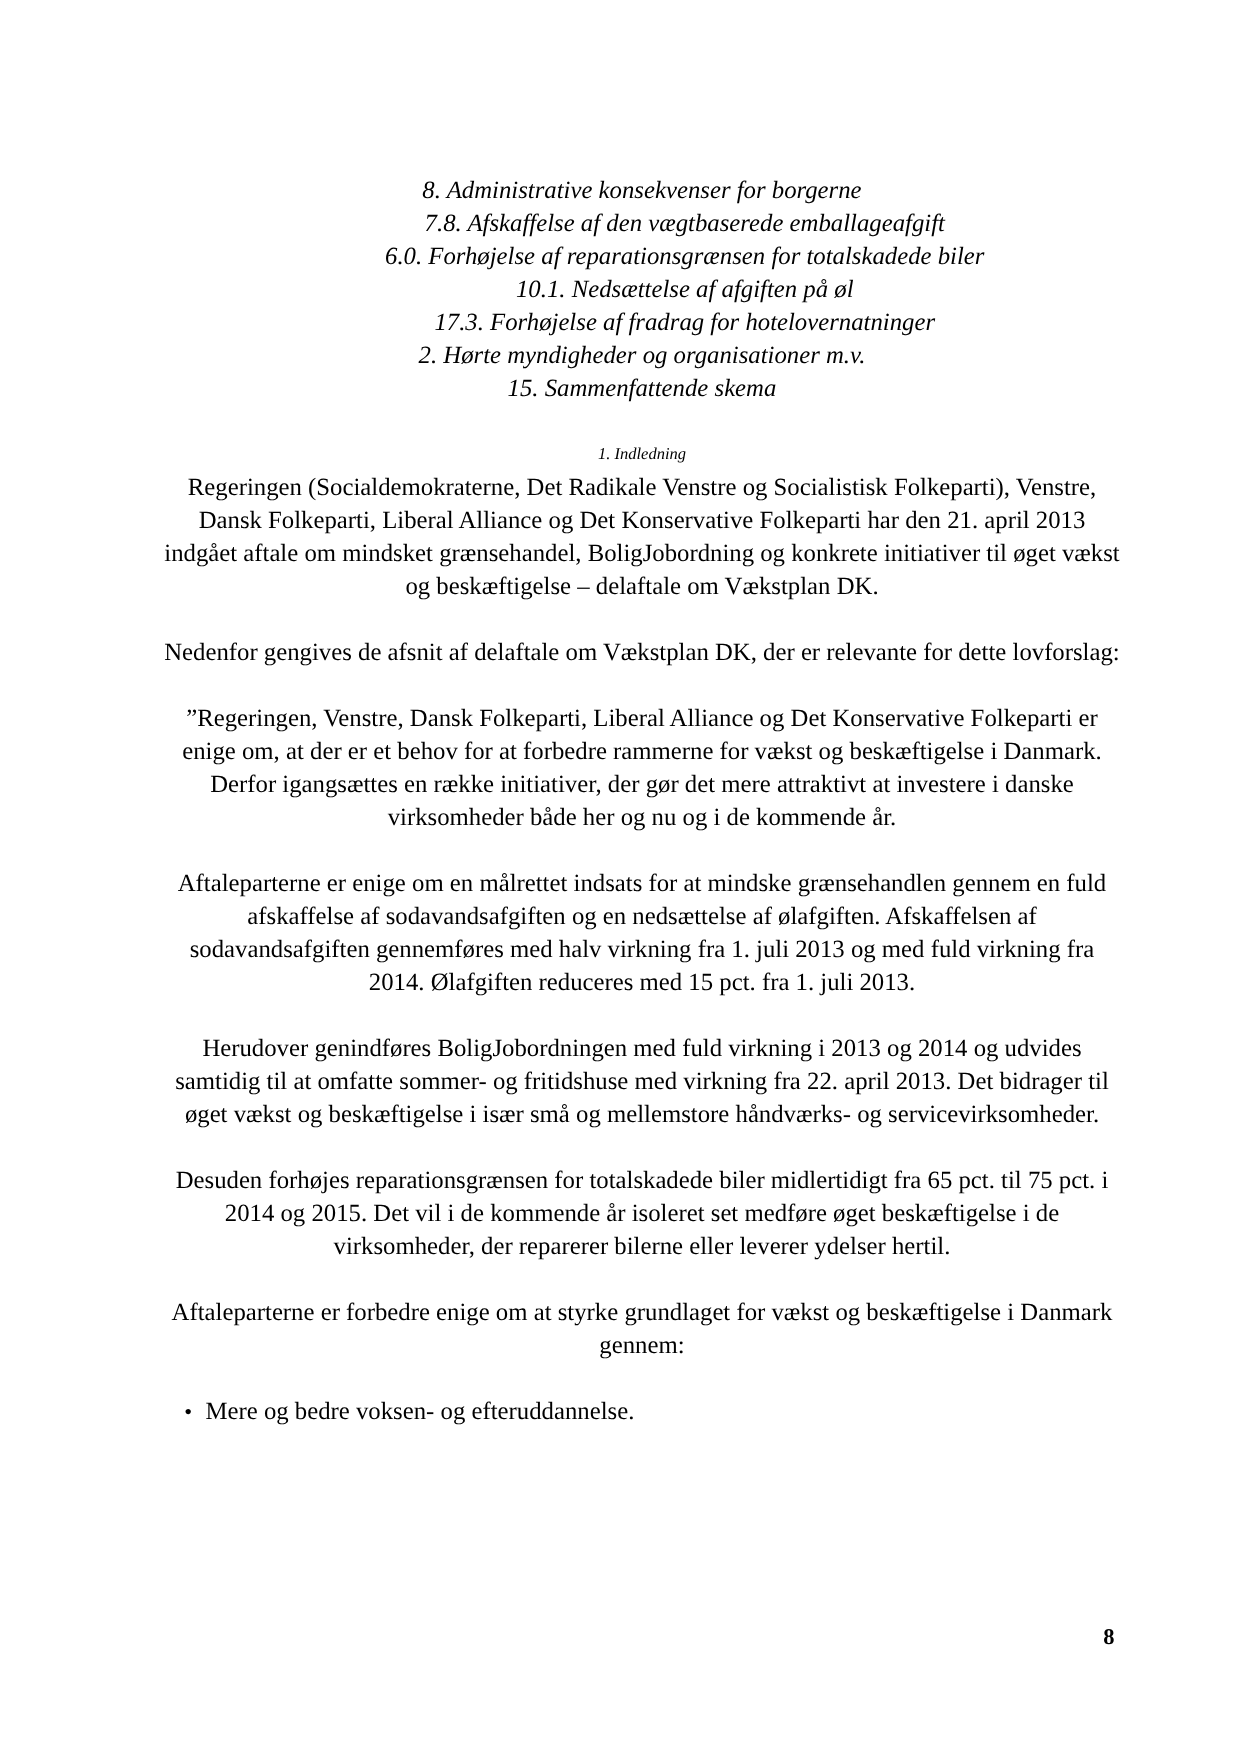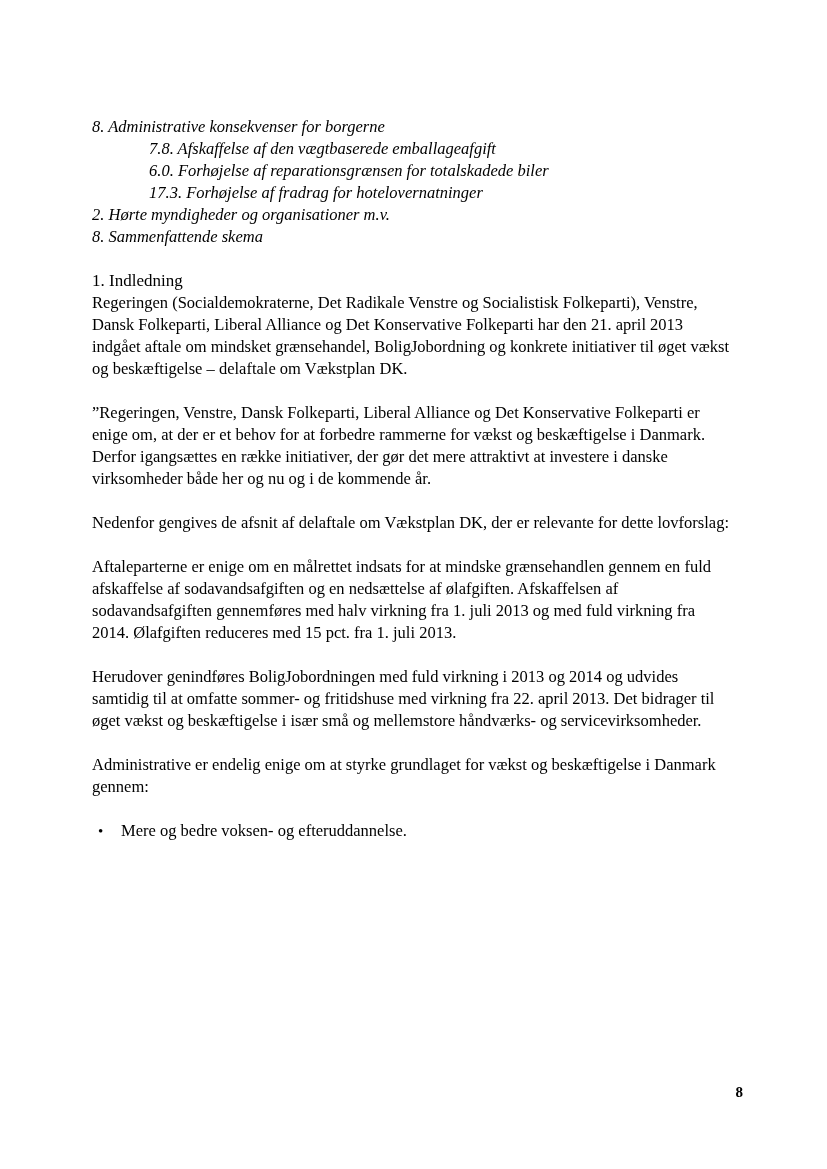--- a/index.html
+++ b/index.html
@@ -12,37 +12,39 @@
     width: 827px;
     height: 1169px;
     background: #ffffff;
     font-family: "Liberation Serif", serif;
     color: #000000;
     overflow: hidden;
   }
   .content {
     position: absolute;
     top: 116px;
-    left: 92px;
+    left: 108px;
     width: 640px;
     font-size: 16.5px;
     line-height: 22px;
+    text-align: center;
   }
   .toc {
     font-style: italic;
   }
   .toc-line {
     white-space: nowrap;
   }
   .toc-line.indent {
     padding-left: 57px;
   }
   .section-heading {
+    font-style: italic;
     font-weight: normal;
-    font-size: 17px;
+    font-size: 11px;
     line-height: 22px;
     margin: 22px 0 0 0;
   }
   .para {
     margin: 22px 0 0 0;
   }
   .para.after-heading {
     margin-top: 0;
   }
   .bullet-list {
@@ -73,33 +75,35 @@
 </head>
 <body>
 
 <div class="page">
   <div class="content">
 
     <div class="toc">
       <div class="toc-line">8. Administrative konsekvenser for borgerne</div>
       <div class="toc-line indent">7.8. Afskaffelse af den vægtbaserede emballageafgift</div>
       <div class="toc-line indent">6.0. Forhøjelse af reparationsgrænsen for totalskadede biler</div>
+      <div class="toc-line indent">10.1. Nedsættelse af afgiften på øl</div>
       <div class="toc-line indent">17.3. Forhøjelse af fradrag for hotelovernatninger</div>
       <div class="toc-line">2. Hørte myndigheder og organisationer m.v.</div>
-      <div class="toc-line">8. Sammenfattende skema</div>
+      <div class="toc-line">15. Sammenfattende skema</div>
     </div>
 
     <h2 class="section-heading">1.  Indledning</h2>
 
     <p class="para after-heading">Regeringen (Socialdemokraterne, Det Radikale Venstre og Socialistisk Folkeparti), Venstre, Dansk Folkeparti, Liberal Alliance og Det Konservative Folkeparti har den 21. april 2013 indgået aftale om mindsket grænsehandel, BoligJobordning og konkrete initiativer til øget vækst og beskæftigelse – delaftale om Vækstplan DK.</p>
+    <p class="para">Nedenfor gengives de afsnit af delaftale om Vækstplan DK, der er relevante for dette lovforslag:</p>
     <p class="para">”Regeringen, Venstre, Dansk Folkeparti, Liberal Alliance og Det Konservative Folkeparti er enige om, at der er et behov for at forbedre rammerne for vækst og beskæftigelse i Danmark. Derfor igangsættes en række initiativer, der gør det mere attraktivt at investere i danske virksomheder både her og nu og i de kommende år.</p>
-    <p class="para">Nedenfor gengives de afsnit af delaftale om Vækstplan DK, der er relevante for dette lovforslag:</p>
     <p class="para">Aftaleparterne er enige om en målrettet indsats for at mindske grænsehandlen gennem en fuld afskaffelse af sodavandsafgiften og en nedsættelse af ølafgiften. Afskaffelsen af sodavandsafgiften gennemføres med halv virkning fra 1. juli 2013 og med fuld virkning fra 2014. Ølafgiften reduceres med 15 pct. fra 1. juli 2013.</p>
     <p class="para">Herudover genindføres BoligJobordningen med fuld virkning i 2013 og 2014 og udvides samtidig til at omfatte sommer- og fritidshuse med virkning fra 22. april 2013. Det bidrager til øget vækst og beskæftigelse i især små og mellemstore håndværks- og servicevirksomheder.</p>
-    <p class="para">Administrative er endelig enige om at styrke grundlaget for vækst og beskæftigelse i Danmark gennem:</p>
+    <p class="para">Desuden forhøjes reparationsgrænsen for totalskadede biler midlertidigt fra 65 pct. til 75 pct. i 2014 og 2015. Det vil i de kommende år isoleret set medføre øget beskæftigelse i de virksomheder, der reparerer bilerne eller leverer ydelser hertil.</p>
+    <p class="para">Aftaleparterne er forbedre enige om at styrke grundlaget for vækst og beskæftigelse i Danmark gennem:</p>
 
     <ul class="bullet-list">
       <li class="bullet-row">
         <span class="bullet-glyph">•</span>
         <span class="bullet-text">Mere og bedre voksen- og efteruddannelse.</span>
       </li>
     </ul>
 
   </div>
 

